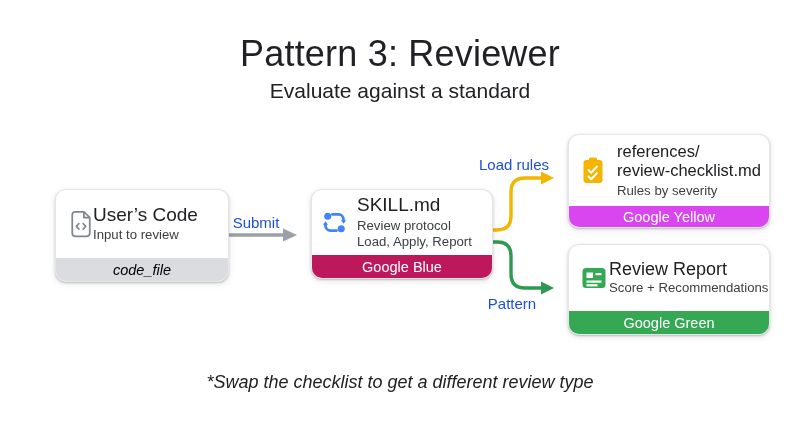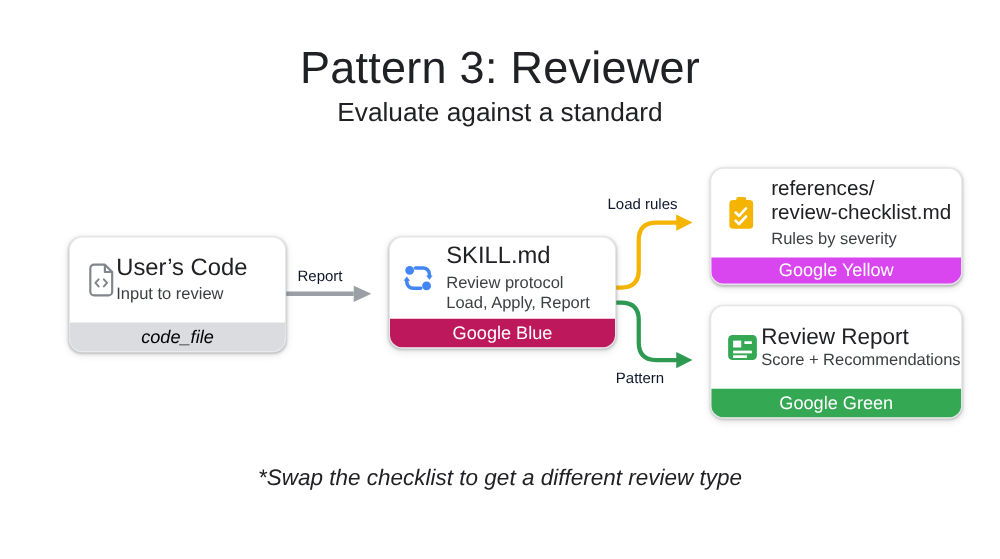--- a/index.html
+++ b/index.html
@@ -39,21 +39,21 @@
     height:23px; flex:0 0 23px; display:flex; align-items:center; justify-content:center;
     font-size:14.5px; font-weight:400;
   }
   #box-checklist .box-footer { height:21px; flex-basis:21px; }
   .footer-gray   { background:#dadce0; color:#000000;font-style:italic; }
   .footer-blue   { background:#be185d; color:#ffffff; }
   .footer-yellow { background:#d946ef; color:#ffffff; }
   .footer-green  { background:#34a853; color:#ffffff; }
   .edges { position:absolute; left:0; top:0; pointer-events:none; }
   .edge-label {
-    position:absolute; transform:translateX(-50%); font-size:12px; color:#0f172a;
+    position:absolute; transform:translateX(-50%); font-size:15px; color:#1d4ed8;
     white-space:nowrap;
   }
   #label-submit     { left:256px; top:214px; }
   #label-load-rules { left:514px; top:156px; }
   #label-produce    { left:512px; top:295px; }
   .footnote {
     position:absolute; left:0; top:372px; width:100%; text-align:center;
     font-size:18px; font-style:italic; color:#202124;
   }
 </style>
@@ -73,21 +73,21 @@
     <g>
       <path d="M478 230 H497 Q511 230 511 216 V192 Q511 178 525 178 H541" fill="none" stroke="#F4B400" stroke-width="3.4" stroke-linecap="round"></path>
       <polygon points="541,171.5 554,178 541,184.5" fill="#F4B400"></polygon>
     </g>
     <g>
       <path d="M478 242 H497 Q511 242 511 256 V274 Q511 288 525 288 H541" fill="none" stroke="#2E9950" stroke-width="3.4" stroke-linecap="round"></path>
       <polygon points="541,281.5 554,288 541,294.5" fill="#2E9950"></polygon>
     </g>
   </svg>
 
-  <div class="edge-label" id="label-submit">Report</div>
+  <div class="edge-label" id="label-submit">Submit</div>
   <div class="edge-label" id="label-load-rules">Load rules</div>
   <div class="edge-label" id="label-produce">Pattern</div>
 
   <div class="box" id="box-users-code">
     <div class="box-body">
       <span class="icon-wrap">
         <svg width="24" height="28" viewBox="0 0 20 24">
           <path d="M12.5 1.5 H5 A2.5 2.5 0 0 0 2.5 4 v16 a2.5 2.5 0 0 0 2.5 2.5 h10 a2.5 2.5 0 0 0 2.5 -2.5 V6.5 Z" fill="none" stroke="#80868B" stroke-width="1.5" stroke-linejoin="round"></path>
           <path d="M12.5 1.5 v5 h5" fill="none" stroke="#80868B" stroke-width="1.5" stroke-linejoin="round"></path>
           <path d="M8.2 11.6 L6 14 l2.2 2.4 M11.8 11.6 L14 14 l-2.2 2.4" fill="none" stroke="#80868B" stroke-width="1.4" stroke-linecap="round" stroke-linejoin="round"></path>

